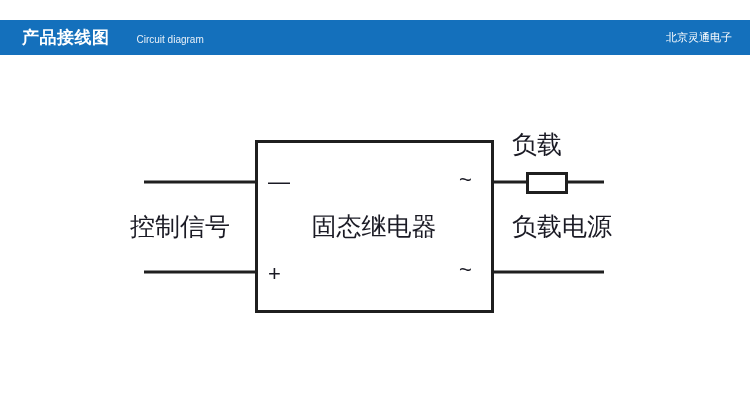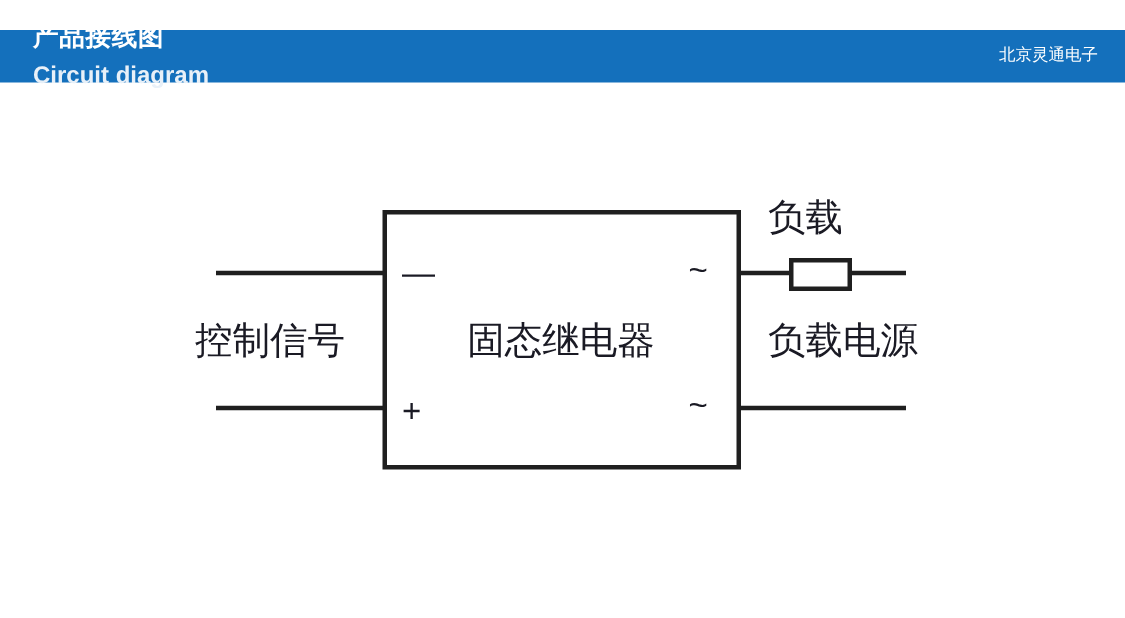--- a/index.html
+++ b/index.html
@@ -25,35 +25,34 @@
     background: #1470bc;
     display: flex;
     align-items: center;
     justify-content: space-between;
     box-sizing: border-box;
     padding: 0 18px 0 22px;
   }
   #header-left {
     display: flex;
     align-items: baseline;
-    gap: 10px;
+    gap: 27px;
     white-space: nowrap;
-    flex-direction: column;
   }
   #header-title-cn {
     color: #ffffff;
     font-size: 17px;
     font-weight: bold;
     letter-spacing: 0.5px;
     line-height: 1;
   }
   #header-title-en {
     color: #e8f0f8;
-    font-size: 16px;
-    font-weight: bold;
+    font-size: 10px;
+    font-weight: normal;
     line-height: 1;
   }
   #header-brand {
     color: #ffffff;
     font-size: 11px;
     line-height: 1;
     white-space: nowrap;
   }
 
   

